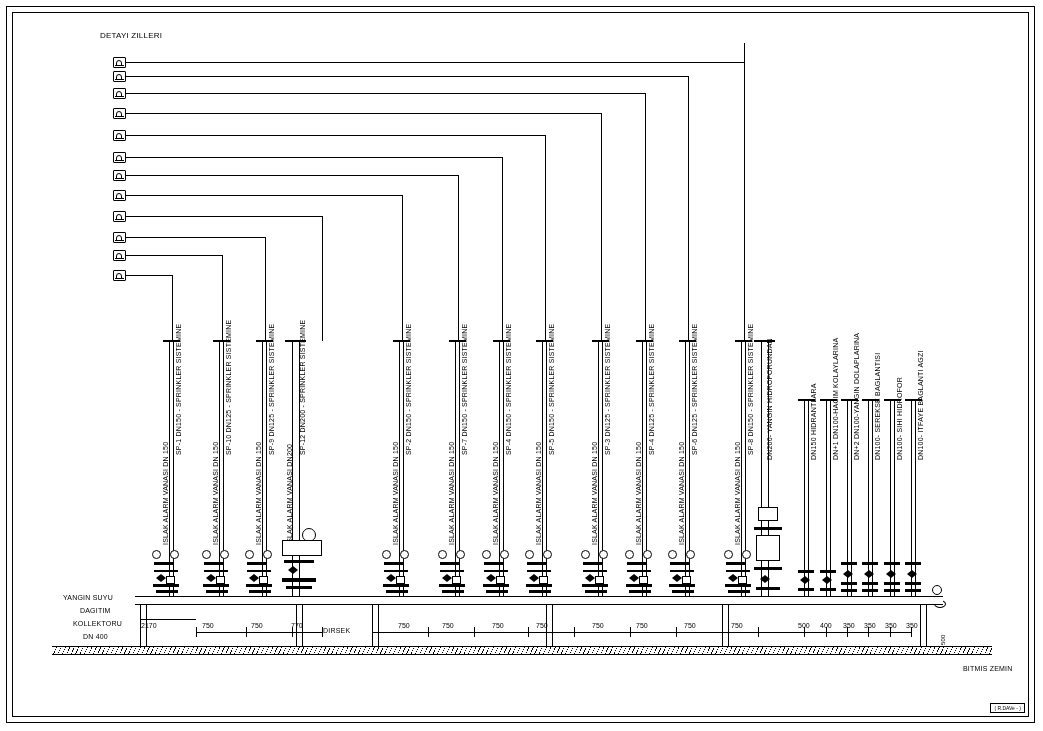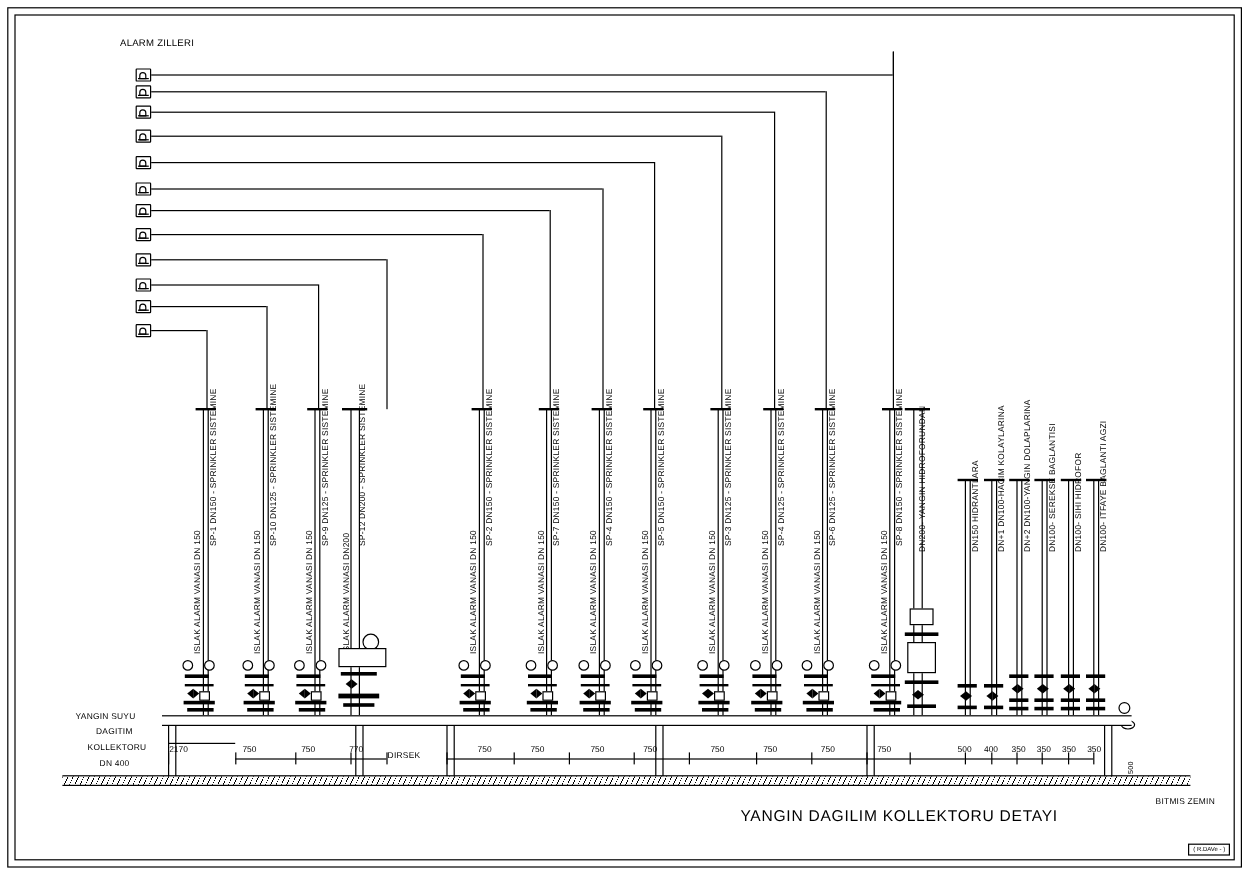--- a/index.html
+++ b/index.html
@@ -192,21 +192,21 @@
   }
 </style>
 </head>
 <body>
 
 <div id="sheet">
 
   <div class="frame-outer"></div>
   <div class="frame-inner"></div>
 
-  <div class="lbl" style="left:100px; top:32px; font-size:8px;">ALARM ZILLERI</div>
+  <div class="lbl" style="left:100px; top:32px; font-size:8px;">DETAYI ZILLERI</div>
 
   <div>
     <div class="bell" style="left:113px; top:57px;"></div>
     <div class="bell" style="left:113px; top:71px;"></div>
     <div class="bell" style="left:113px; top:88px;"></div>
     <div class="bell" style="left:113px; top:108px;"></div>
     <div class="bell" style="left:113px; top:130px;"></div>
     <div class="bell" style="left:113px; top:152px;"></div>
     <div class="bell" style="left:113px; top:170px;"></div>
     <div class="bell" style="left:113px; top:190px;"></div>
@@ -641,17 +641,16 @@
     <div class="dimtick" style="left:722px; top:627px; height:10px;"></div>
     <div class="dimtick" style="left:758px; top:627px; height:10px;"></div>
     <div class="dimtick" style="left:804px; top:627px; height:10px;"></div>
     <div class="dimtick" style="left:826px; top:627px; height:10px;"></div>
     <div class="dimtick" style="left:847px; top:627px; height:10px;"></div>
     <div class="dimtick" style="left:868px; top:627px; height:10px;"></div>
     <div class="dimtick" style="left:890px; top:627px; height:10px;"></div>
     <div class="dimtick" style="left:911px; top:627px; height:10px;"></div>
   </div>
 
-  <div class="title-main" style="left:617px; top:672px;">YANGIN DAGILIM KOLLEKTORU DETAYI</div>
 
   <div class="stamp">( R.DAVe - )</div>
 
 </div>
 
 </body></html>

